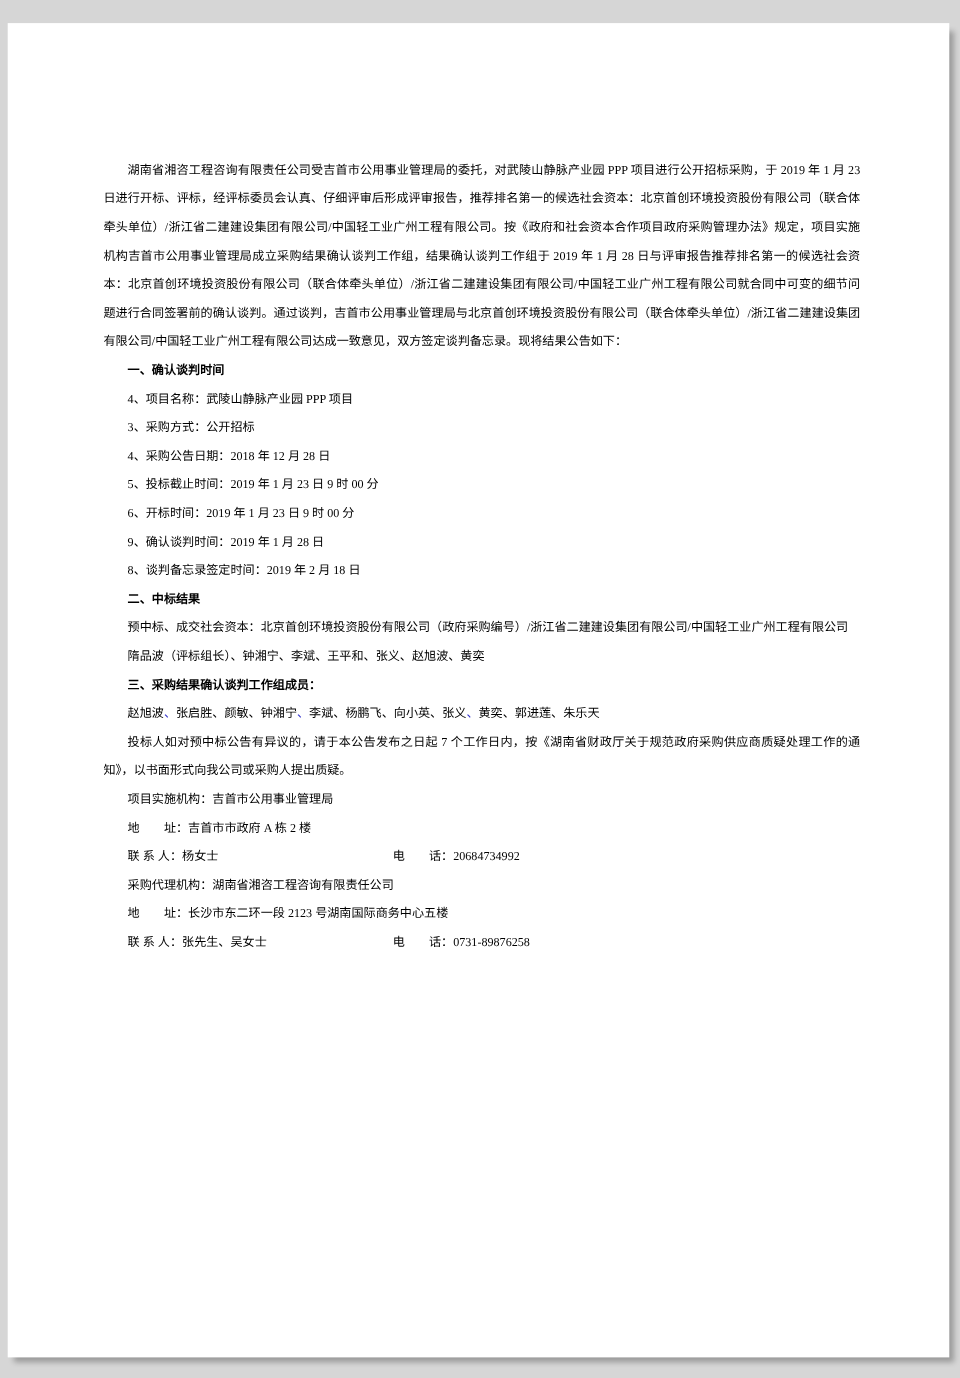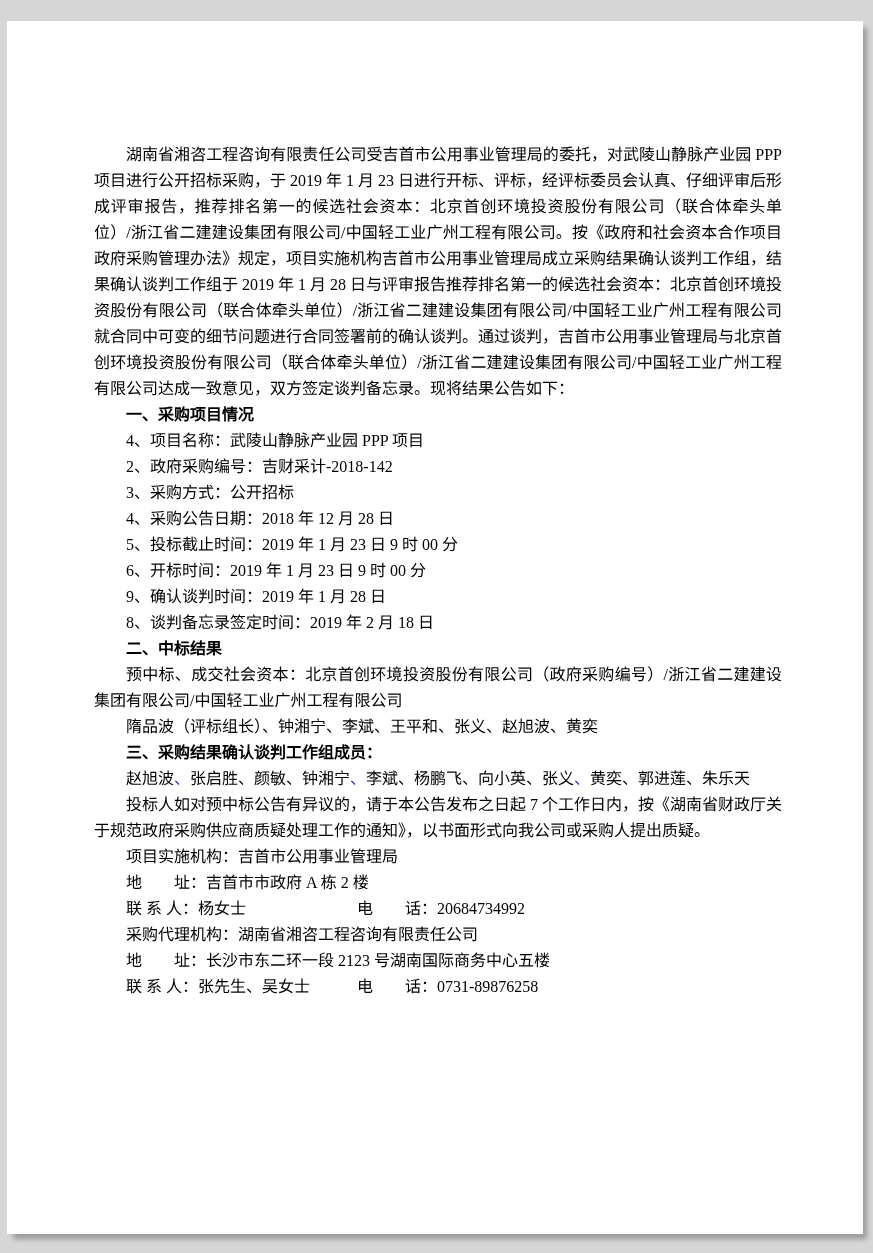--- a/index.html
+++ b/index.html
@@ -23,21 +23,21 @@
     width: 856px;
     height: 1213px;
     background: #ffffff;
     box-shadow: 5px 6px 5px -1px rgba(0,0,0,0.28);
   }
   .content {
     box-sizing: border-box;
     padding: 121px 81px 0 87px;
     width: 856px;
     font-family: "Liberation Serif", "DejaVu Serif", serif;
-    font-size: 16px;
+    font-size: 11px;
     line-height: 26px;
     color: #000000;
   }
   .content p {
     margin: 0;
     padding: 0;
   }
   .para {
     text-indent: 2em;
     text-align: justify;
@@ -66,24 +66,23 @@
 </style>
 </head>
 <body>
 
 <div class="canvas">
   <div class="paper">
     <div class="content">
 
       <p class="para">湖南省湘咨工程咨询有限责任公司受吉首市公用事业管理局的委托，对武陵山静脉产业园 PPP 项目进行公开招标采购，于 2019 年 1 月 23 日进行开标、评标，经评标委员会认真、仔细评审后形成评审报告，推荐排名第一的候选社会资本：北京首创环境投资股份有限公司（联合体牵头单位）/浙江省二建建设集团有限公司/中国轻工业广州工程有限公司。按《政府和社会资本合作项目政府采购管理办法》规定，项目实施机构吉首市公用事业管理局成立采购结果确认谈判工作组，结果确认谈判工作组于 2019 年 1 月 28 日与评审报告推荐排名第一的候选社会资本：北京首创环境投资股份有限公司（联合体牵头单位）/浙江省二建建设集团有限公司/中国轻工业广州工程有限公司就合同中可变的细节问题进行合同签署前的确认谈判。通过谈判，吉首市公用事业管理局与北京首创环境投资股份有限公司（联合体牵头单位）/浙江省二建建设集团有限公司/中国轻工业广州工程有限公司达成一致意见，双方签定谈判备忘录。现将结果公告如下：</p>
 
-      <p class="heading">一、采购项目情况</p>
+      <p class="heading">一、确认谈判时间</p>
 
       <p class="line">4、项目名称：武陵山静脉产业园 PPP 项目</p>
-      <p class="line">2、政府采购编号：吉财采计-2018-142</p>
       <p class="line">3、采购方式：公开招标</p>
       <p class="line">4、采购公告日期：2018 年 12 月 28 日</p>
       <p class="line">5、投标截止时间：2019 年 1 月 23 日 9 时 00 分</p>
       <p class="line">6、开标时间：2019 年 1 月 23 日 9 时 00 分</p>
       <p class="line">9、确认谈判时间：2019 年 1 月 28 日</p>
       <p class="line">8、谈判备忘录签定时间：2019 年 2 月 18 日</p>
 
       <p class="heading">二、中标结果</p>
 
       <p class="para">预中标、成交社会资本：北京首创环境投资股份有限公司（政府采购编号）/浙江省二建建设集团有限公司/中国轻工业广州工程有限公司</p>

